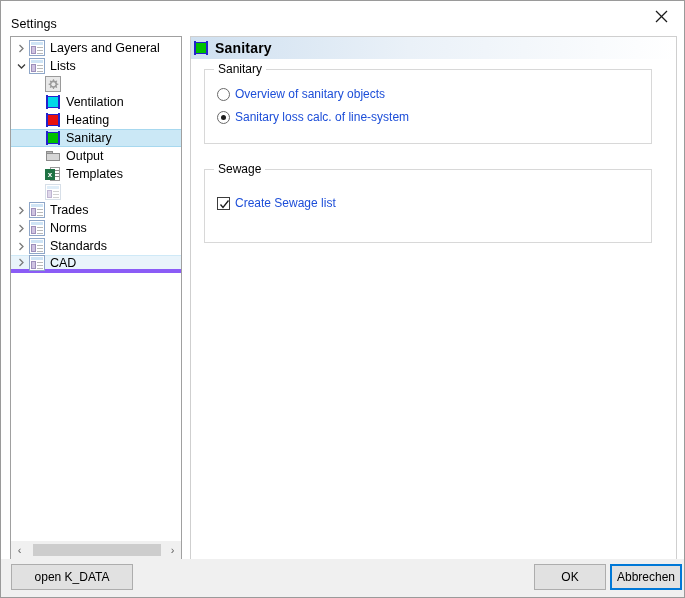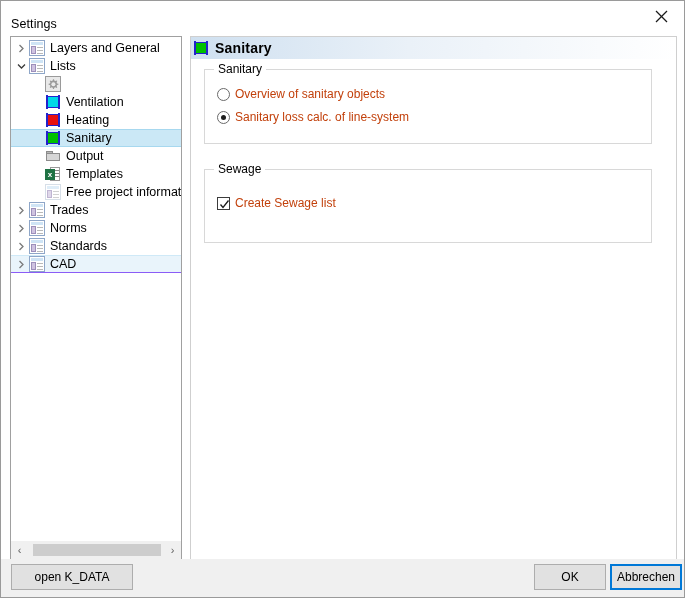--- a/index.html
+++ b/index.html
@@ -88,21 +88,21 @@
     position: relative;
   }
   .tree-row.selected {
     background: #cbe8f6;
     border-top: 1px solid #a7d8ef;
     border-bottom: 1px solid #a7d8ef;
   }
   .tree-row.hover {
     background: #e9f4fb;
     border-top: 1px solid #cfe9f7;
-    border-bottom: 1px solid #8b5cf6;
+    border-bottom: 4px solid #8b5cf6;
   }
   .chev {
     width: 16px;
     flex: 0 0 16px;
     display: flex;
     align-items: center;
     justify-content: center;
   }
   .chev svg { display: block; }
   .tree-icon {
@@ -284,21 +284,21 @@
   #gb-sewage   { left: 13px; top: 132px; width: 448px; height: 74px; }
 
   .optrow {
     position: absolute;
     display: flex;
     align-items: center;
     white-space: nowrap;
   }
   .optrow .lbl {
     font-size: 12px;
-    color: #c2410c;
+    color: #1d4ed8;
     margin-left: 5px;
   }
   #opt-overview { left: 12px; top: 17px; }
   #opt-pressure { left: 12px; top: 40px; }
   #opt-sewage   { left: 12px; top: 26px; }
 
   .radio {
     width: 13px; height: 13px;
     border-radius: 50%;
     border: 1px solid #6a6a6a;
@@ -487,21 +487,20 @@
             <span class="chev"></span>
             <span style="display: inline-flex;">
               <span class="tree-icon ic-window pale">
                 <span class="wtop"></span>
                 <span class="wleft"></span>
                 <span class="wline wl1"></span>
                 <span class="wline wl2"></span>
                 <span class="wline wl3"></span>
               </span>
             </span>
-            <span class="tree-label">Free project informat</span>
           </div>
           <div class="tree-row indent-0">
             <span class="chev">
               <svg width="9" height="9" viewBox="0 0 9 9">
                 <polyline points="2.5,1 6,4.5 2.5,8" fill="none" stroke="#7a7a7a" stroke-width="1.3"></polyline>
               </svg>
             </span>
             <span style="display: inline-flex;">
               <span class="tree-icon ic-window">
                 <span class="wtop"></span>

